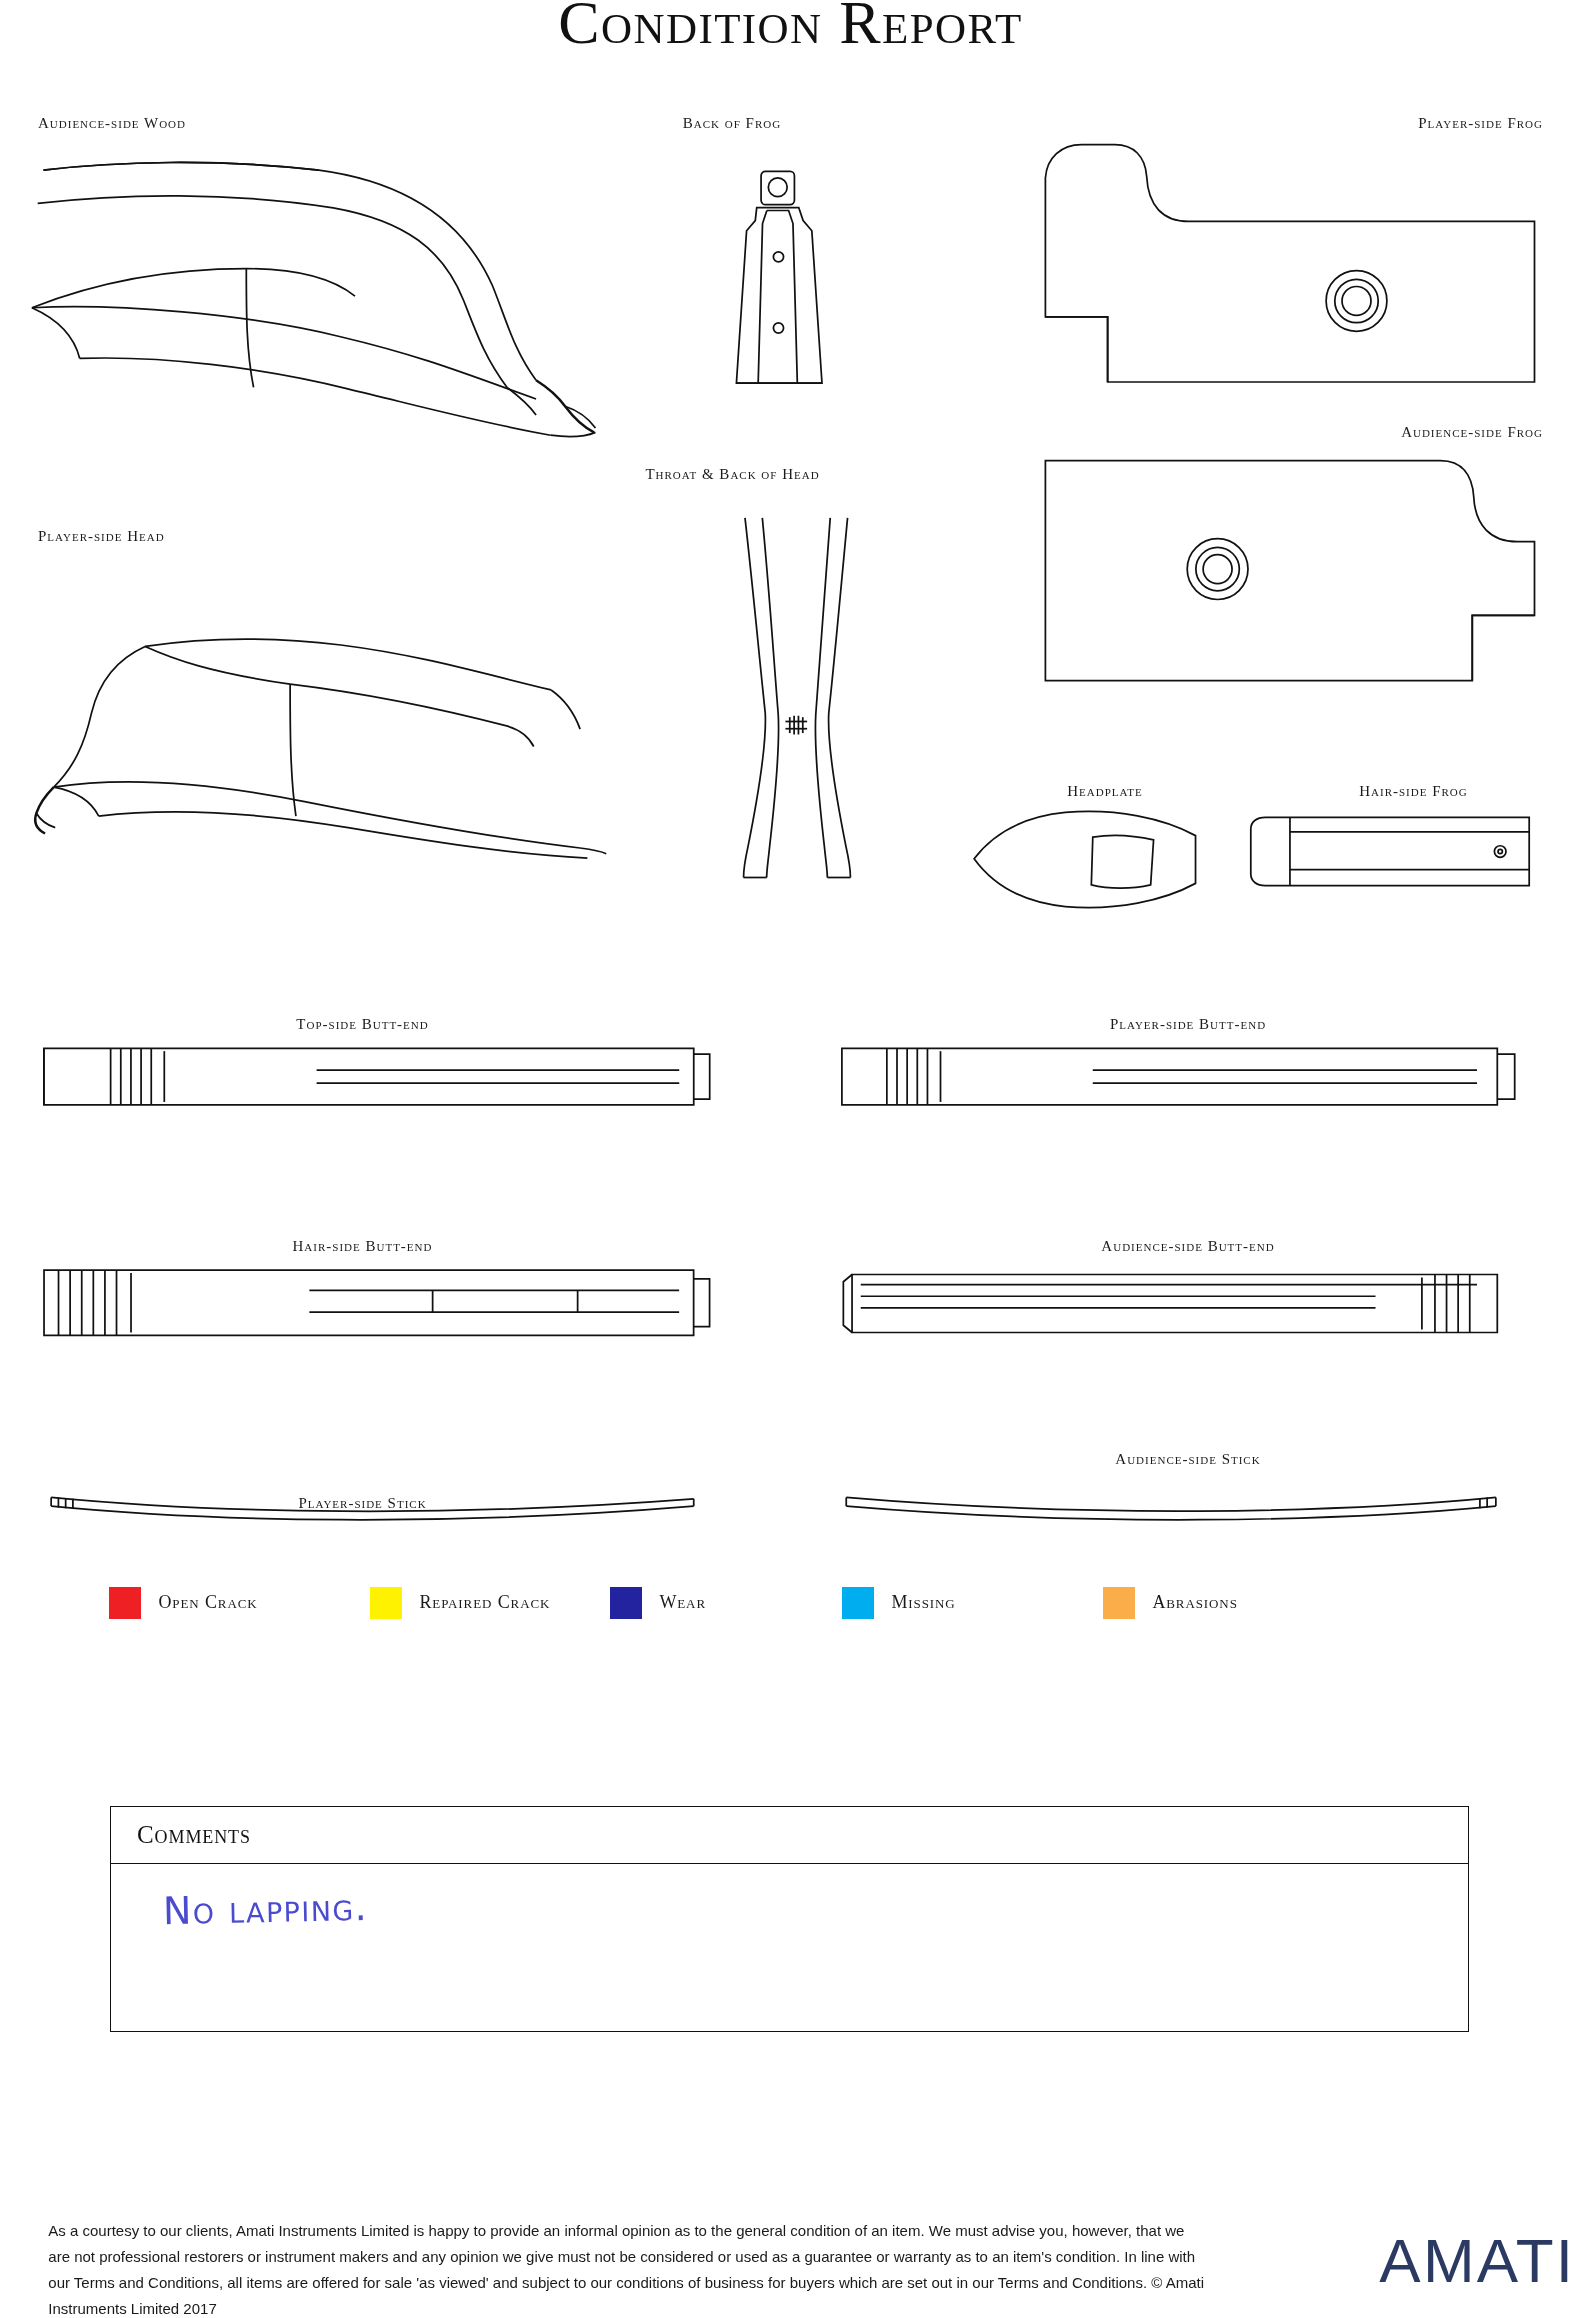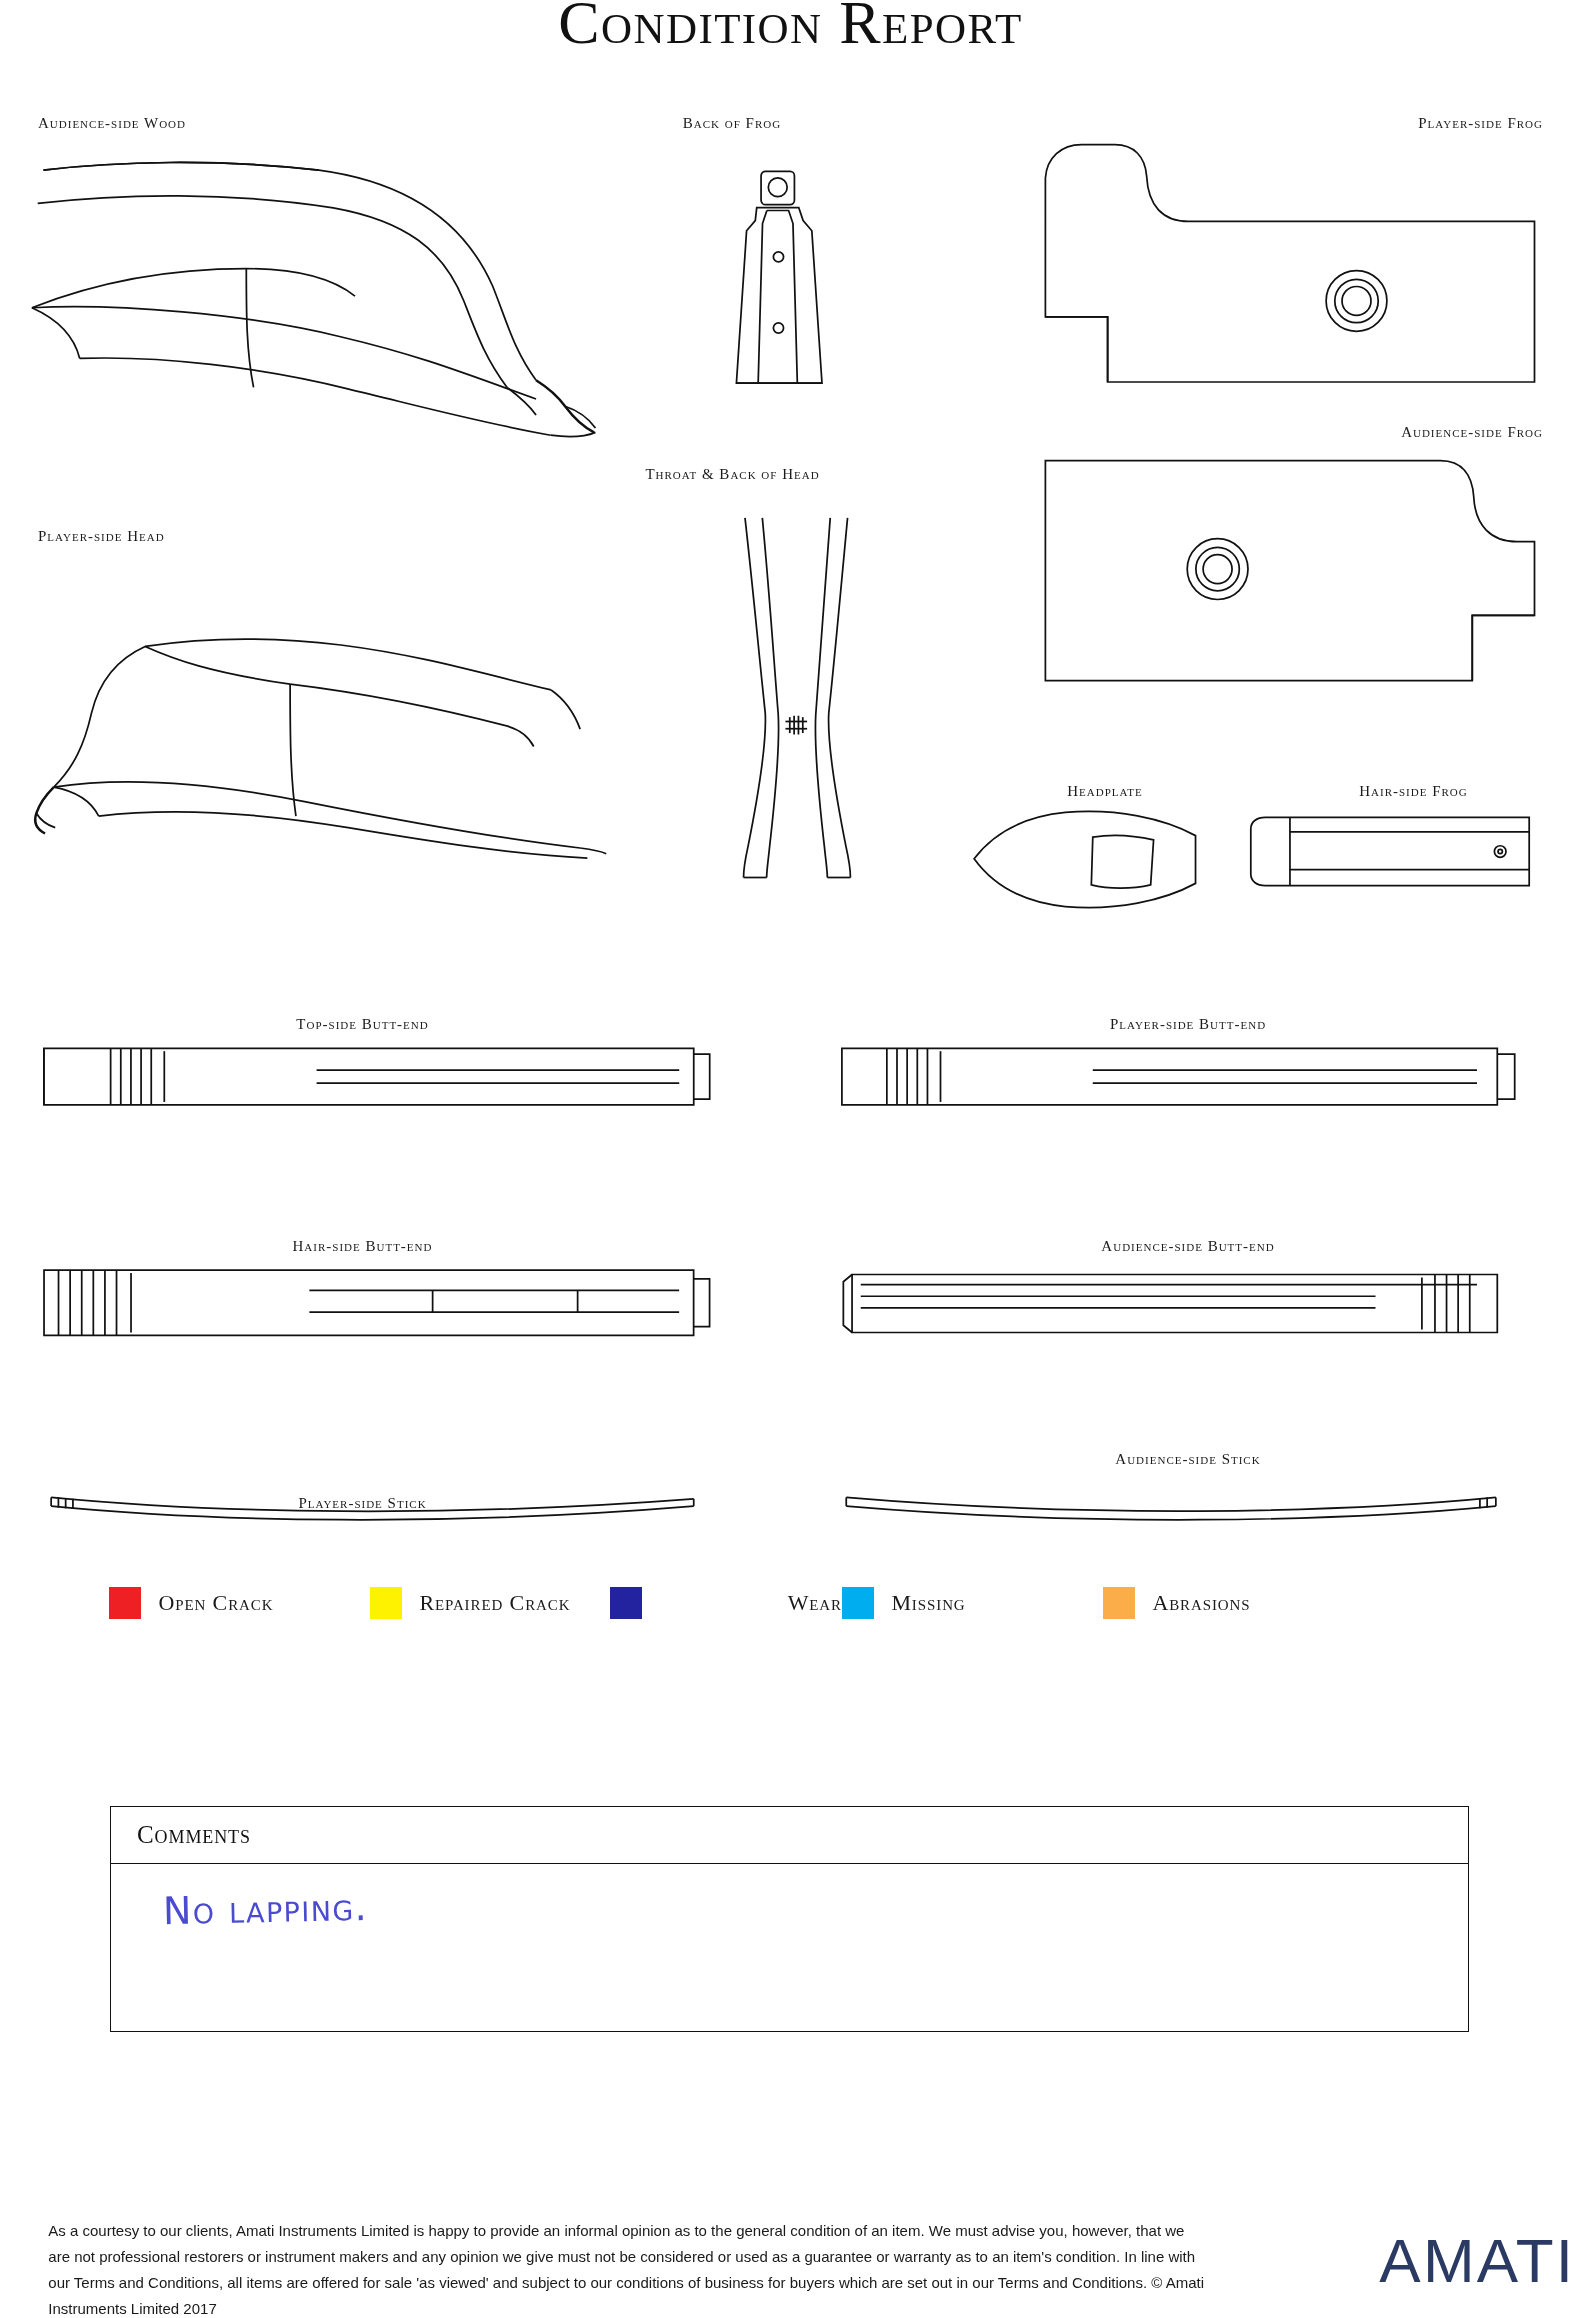--- a/index.html
+++ b/index.html
@@ -70,21 +70,21 @@
     display: flex;
     align-items: center;
   }
   .swatch {
     width: 32px;
     height: 32px;
     display: inline-block;
   }
   .legend-label {
     font-family: "Liberation Serif", serif;
-    font-size: 22px;
+    font-size: 18px;
     font-variant: small-caps;
     letter-spacing: 0.9px;
     margin-left: 17.4px;
     color: #1a1a1a;
     white-space: nowrap;
   }
 
   
   .comments-box {
     position: absolute;
@@ -379,21 +379,21 @@
   <div class="legend">
     <div class="legend-row">
       <div class="legend-item" style="width:261px;">
         <span class="swatch" style="background:#ee2024"></span>
         <span class="legend-label">Open Crack</span>
       </div>
       <div class="legend-item" style="width:240px;">
         <span class="swatch" style="background:#fff200"></span>
         <span class="legend-label">Repaired Crack</span>
       </div>
-      <div class="legend-item" style="width:232px;justify-content:space-between;">
+      <div class="legend-item" style="width:232px;">
         <span class="swatch" style="background:#2323a0"></span>
         <span class="legend-label">Wear</span>
       </div>
       <div class="legend-item" style="width:261px;">
         <span class="swatch" style="background:#00aeef"></span>
         <span class="legend-label">Missing</span>
       </div>
       <div class="legend-item">
         <span class="swatch" style="background:#fbad4a"></span>
         <span class="legend-label">Abrasions</span>

